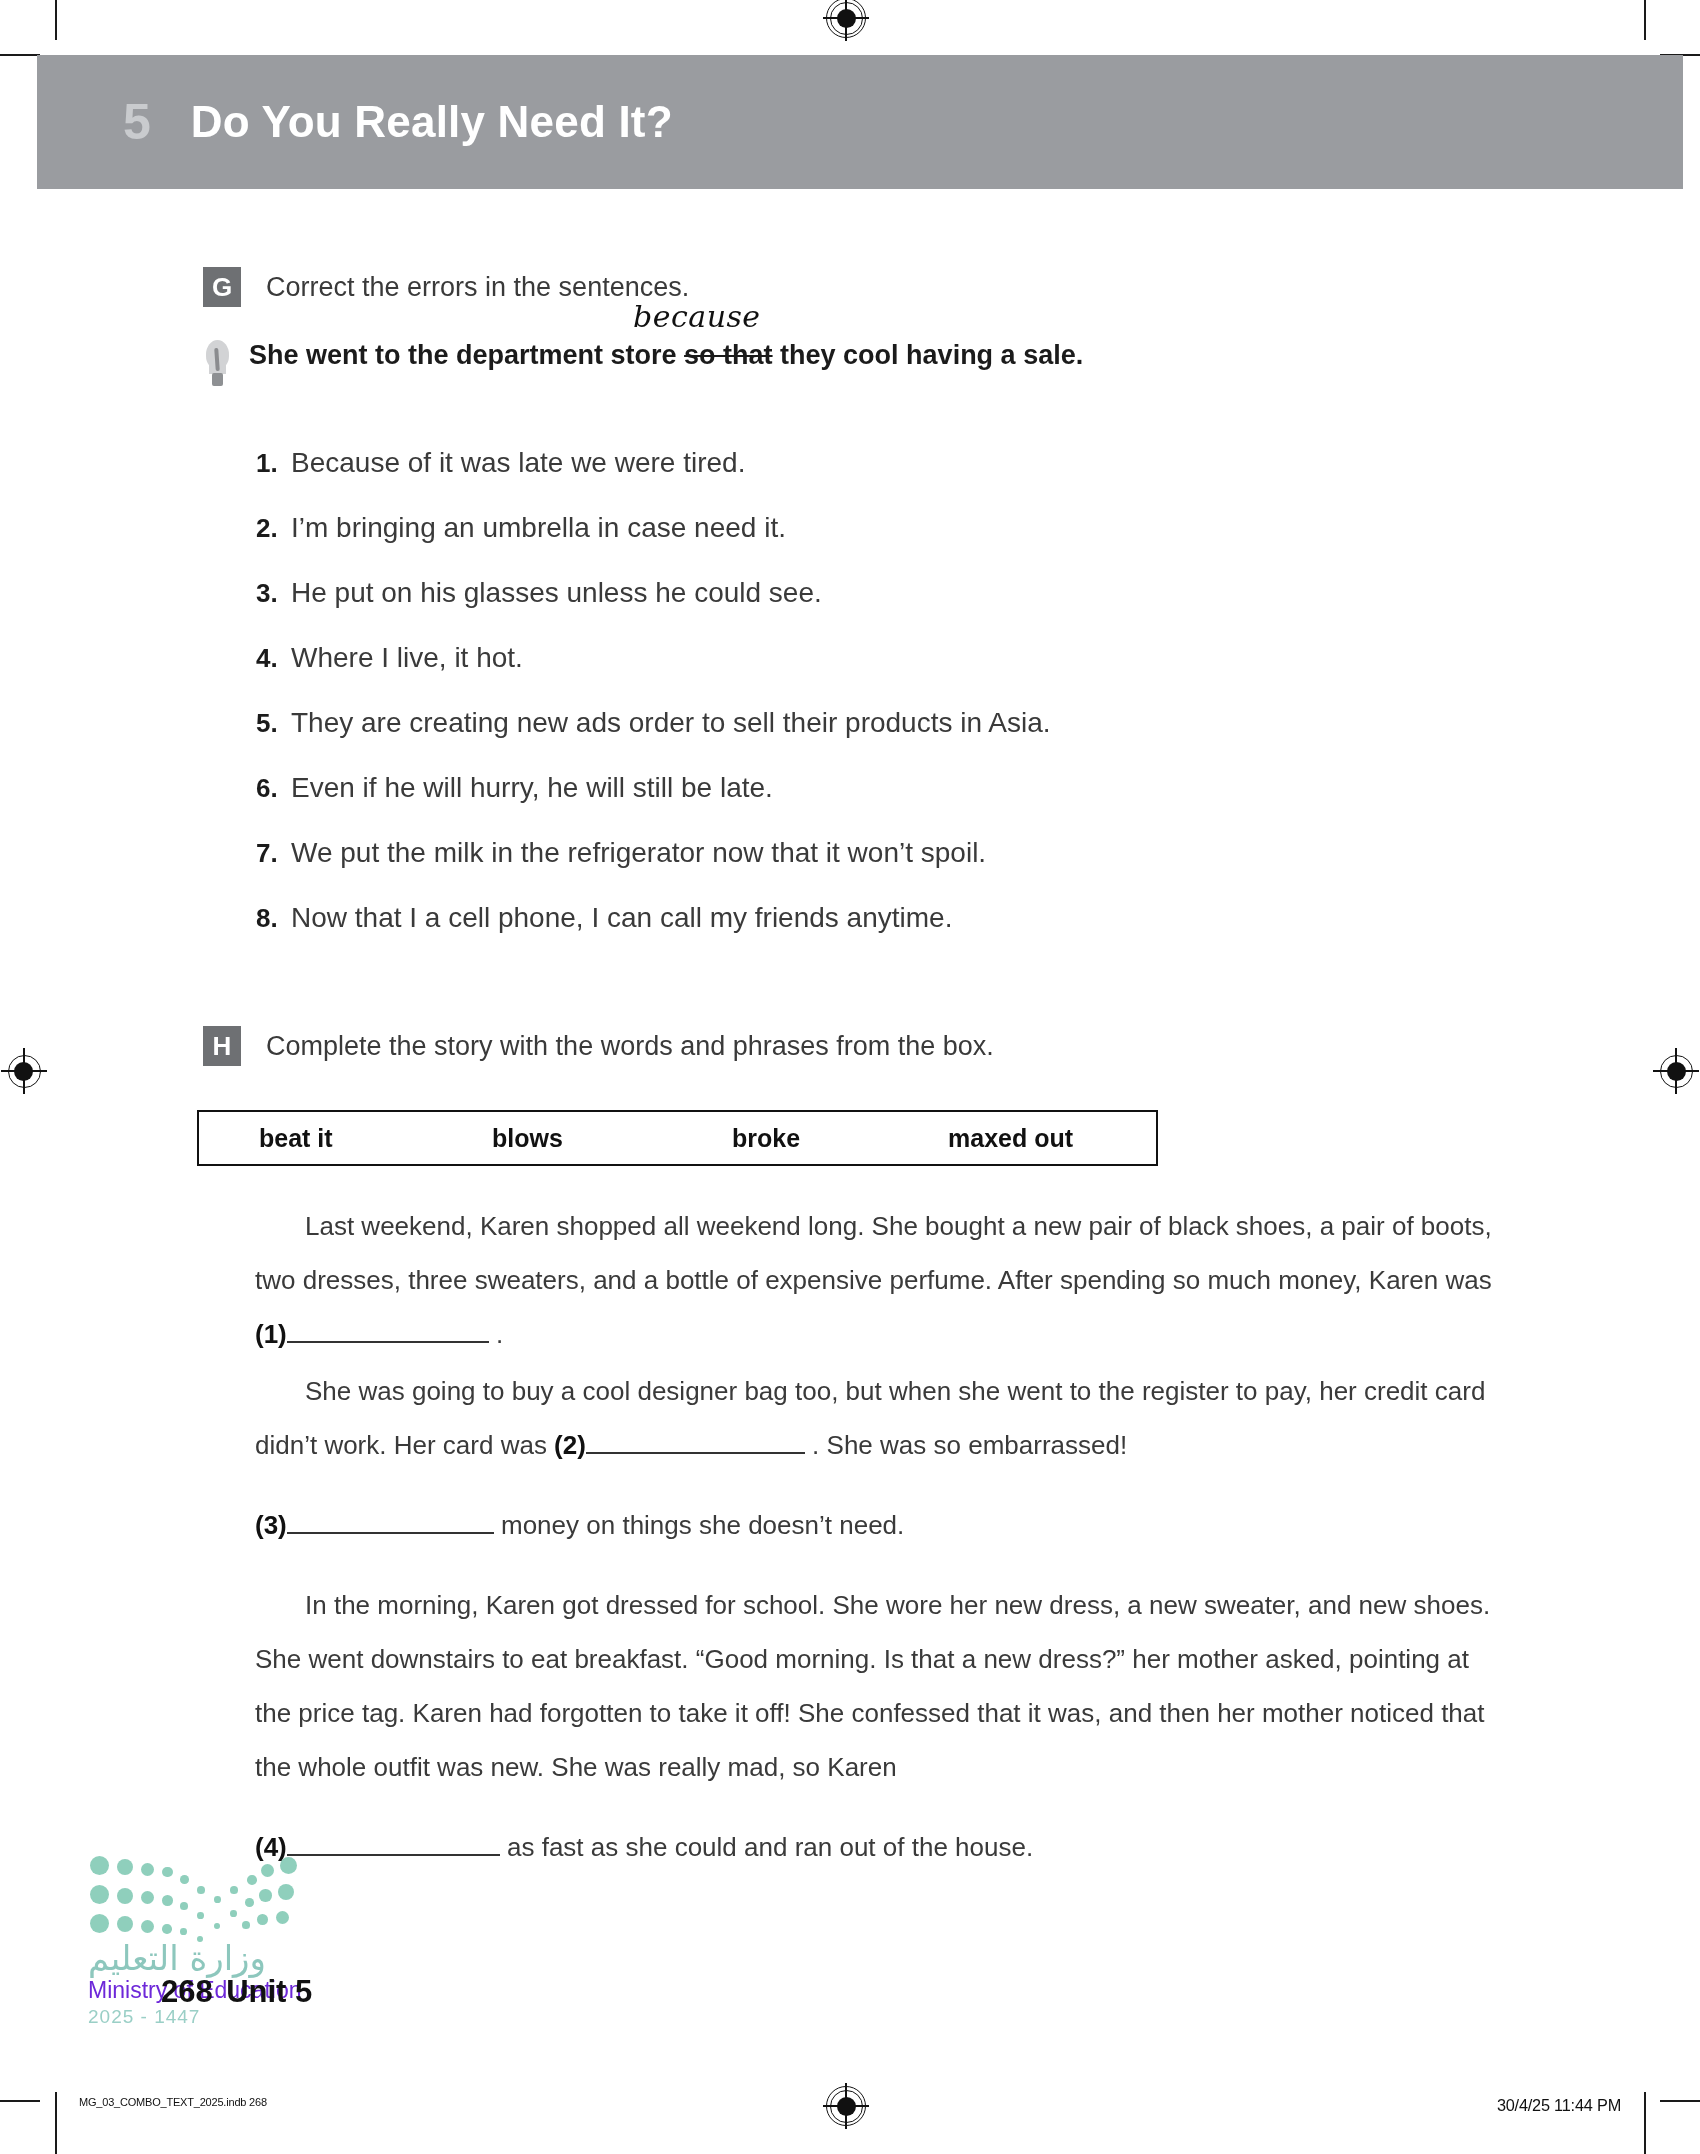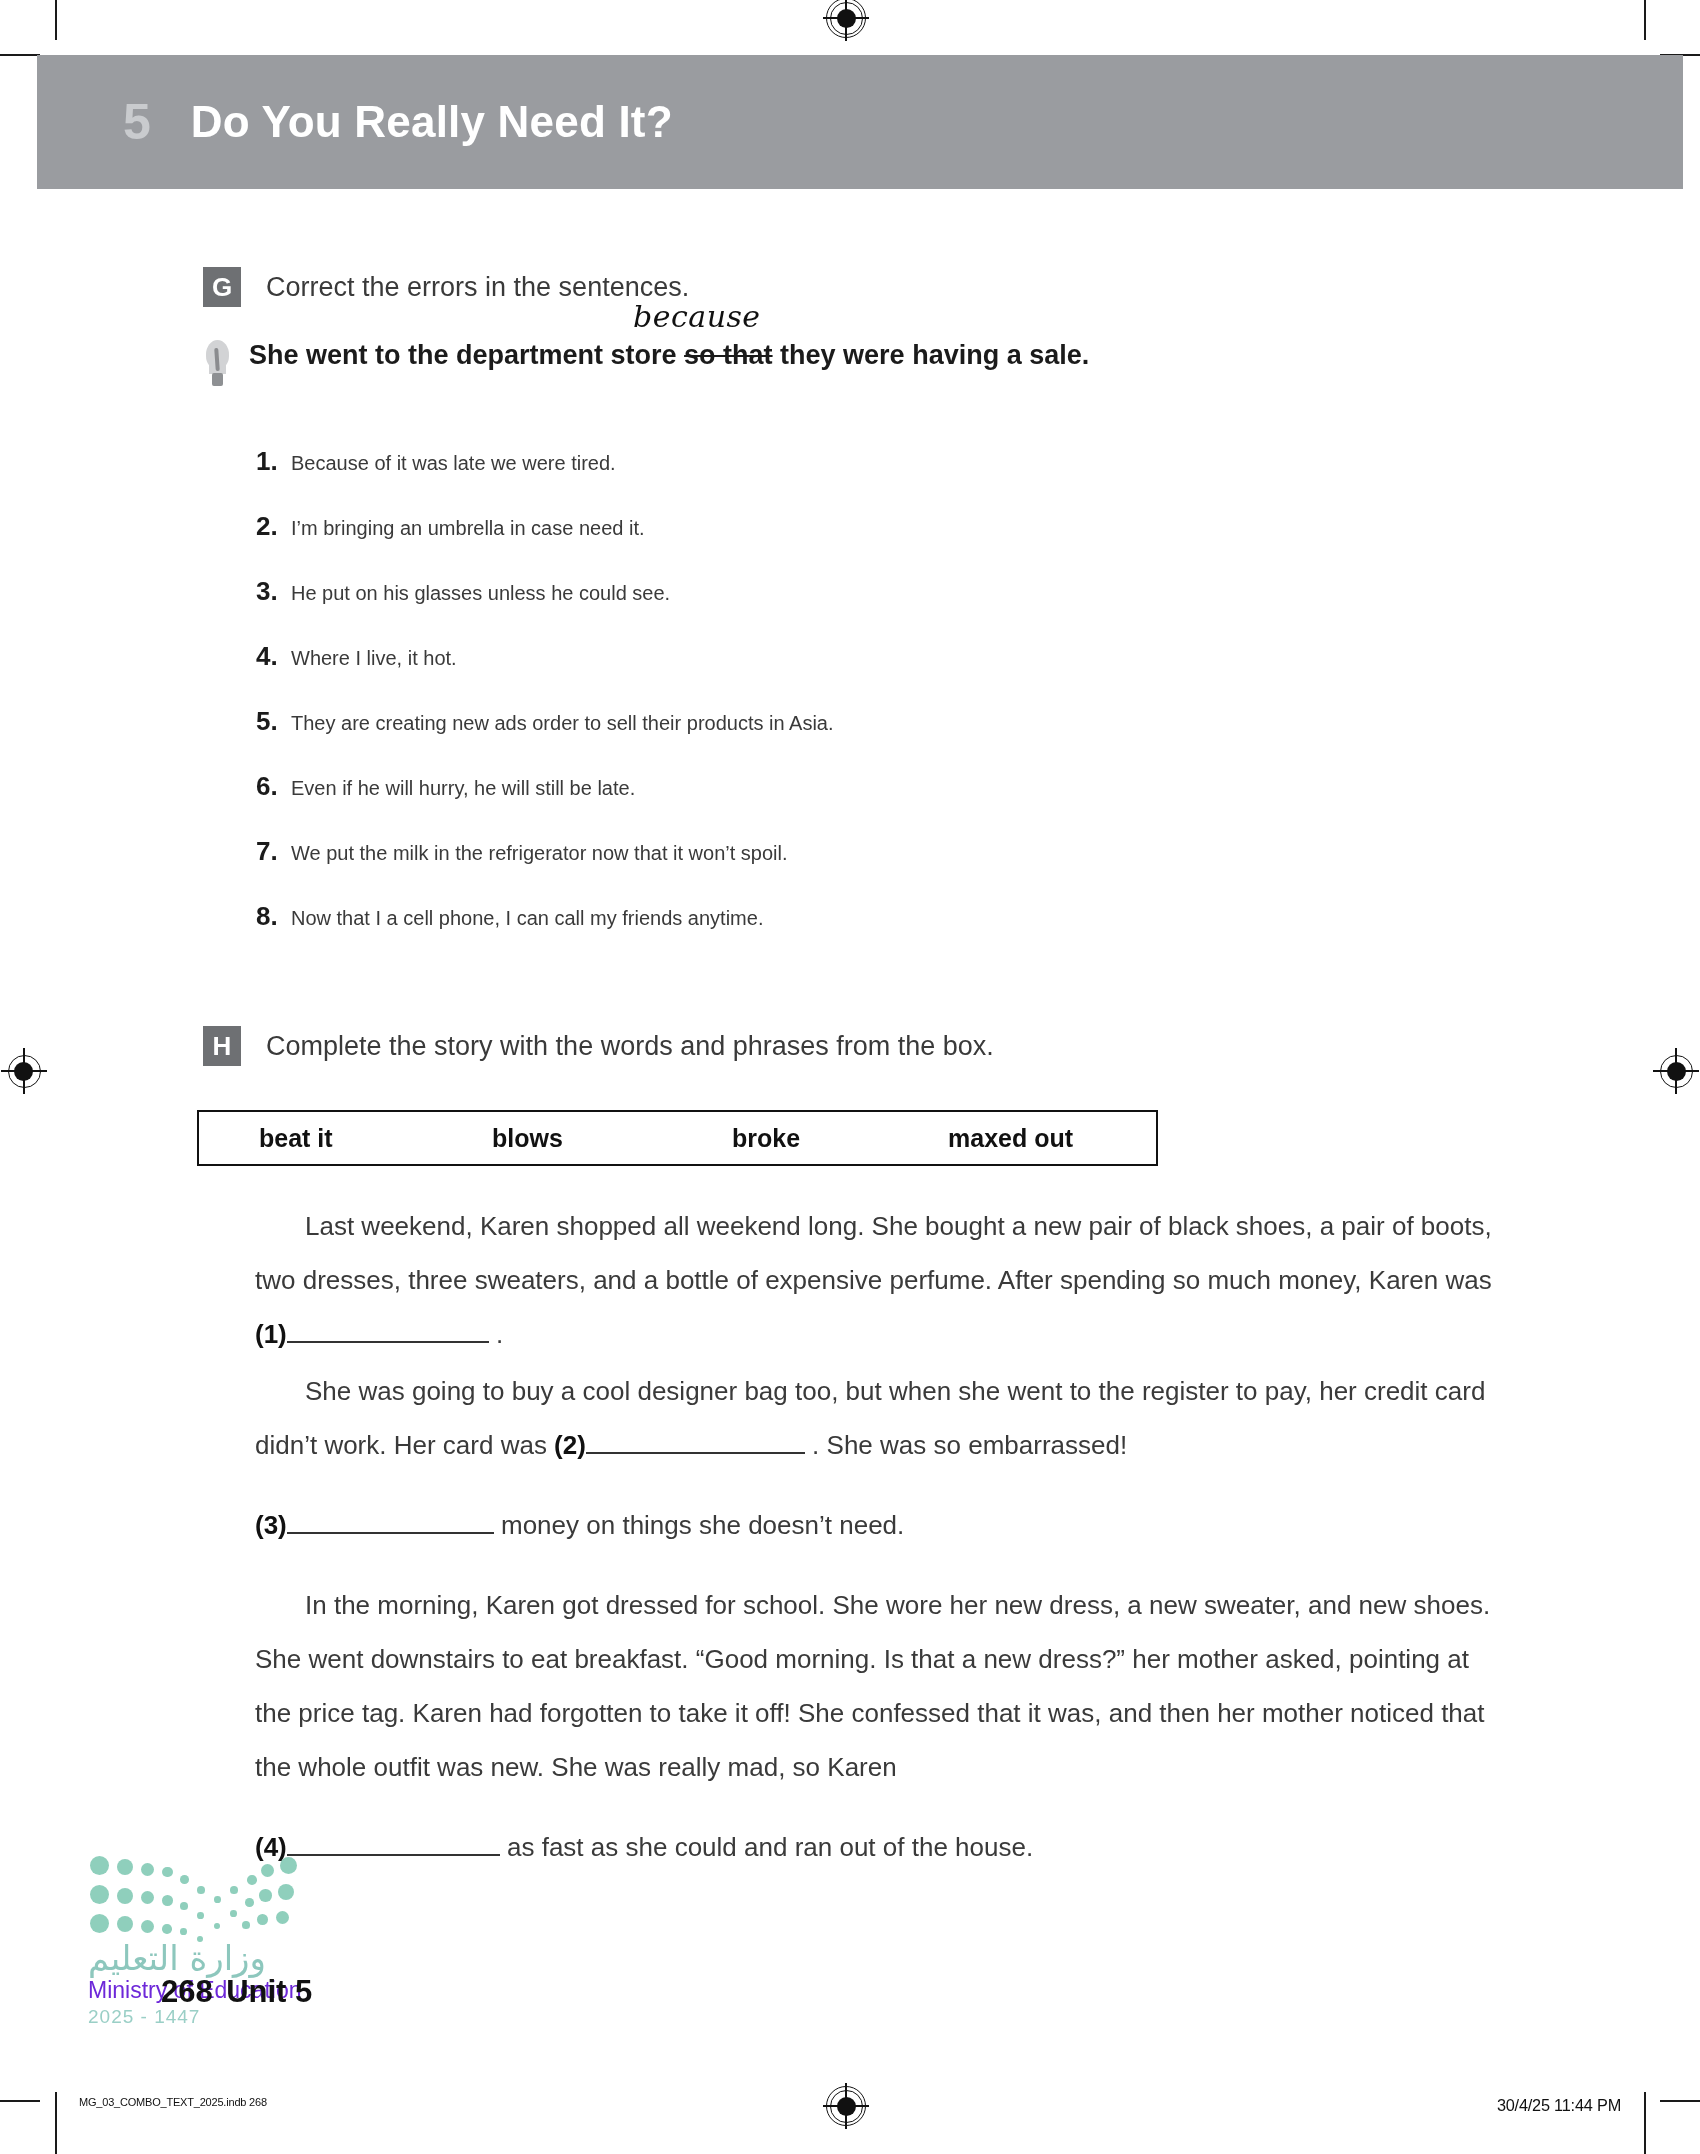--- a/index.html
+++ b/index.html
@@ -68,21 +68,21 @@
   .strike{text-decoration:line-through;text-decoration-thickness:2.4px;}
   .handwritten{
     position:absolute;left:384px;top:-38px;font-size:30px;font-weight:normal;
     font-family:"DejaVu Serif",serif;font-style:italic;color:#111;letter-spacing:0.5px;
   }
 
   
   .qlist{position:absolute;left:256px;top:444px;width:1239px;}
   .qitem{display:flex;align-items:baseline;margin-bottom:27px;}
   .qnum{font-size:26px;font-weight:bold;color:#1b1b1b;width:35px;flex:0 0 auto;}
-  .qtext{font-size:20px;color:#3a3a3a;line-height:38px;}
+  .qtext{font-size:28px;color:#3a3a3a;line-height:38px;}
 
   
   .wordbox{
     position:absolute;left:197px;top:1110px;width:961px;height:56px;
     border:2.9px solid #111;display:flex;align-items:center;box-sizing:border-box;
   }
   .wordbox .w{
     font-size:25px;font-weight:bold;color:#111;position:absolute;
   }
 
@@ -189,21 +189,21 @@
   </div>
 
   <div class="example-block">
     <div class="bulb">
       <div class="glass"></div>
         <div class="glass2"></div>
         <div class="fil"></div>
         <div class="base"></div>
     </div>
     <div class="example-sentence">
-      <span class="handwritten">because</span><span>She went to the department store </span><span class="strike">so that</span><span> they were having a sale.</span>
+      <span class="handwritten">because</span><span>She went to the department store </span><span class="strike">so that</span><span> they cool having a sale.</span>
     </div>
   </div>
 
   <div class="qlist">
     <div class="qitem">
       <span class="qnum">1.</span>
       <span class="qtext">Because of it was late we were tired.</span>
     </div>
     <div class="qitem">
       <span class="qnum">2.</span>

